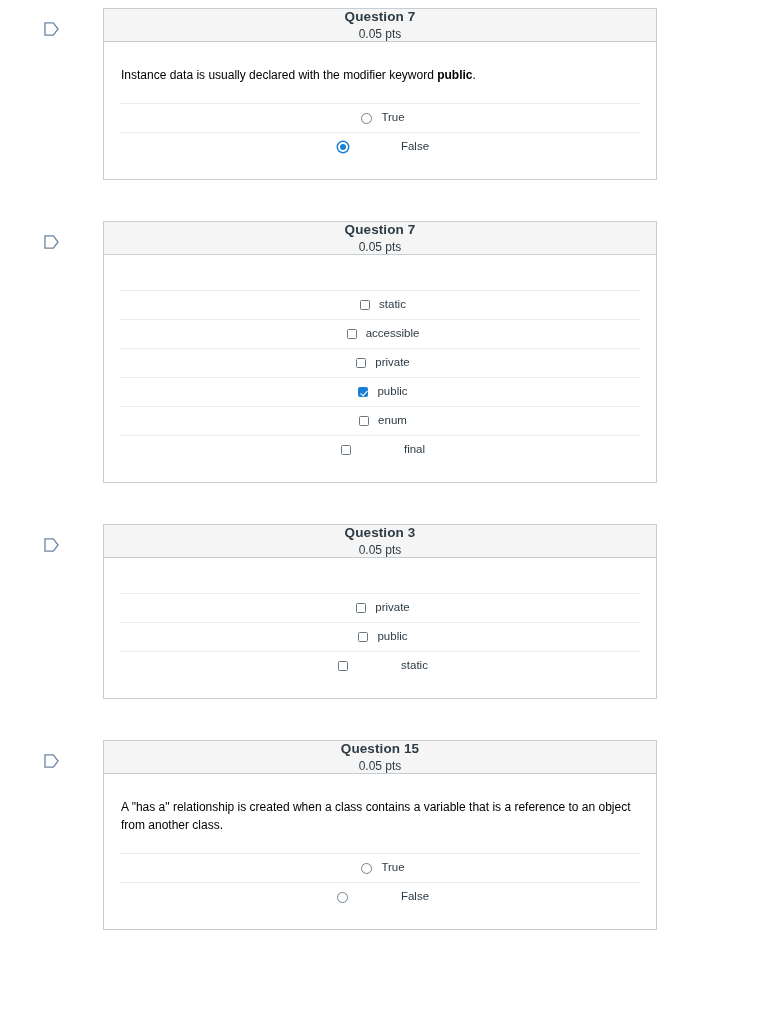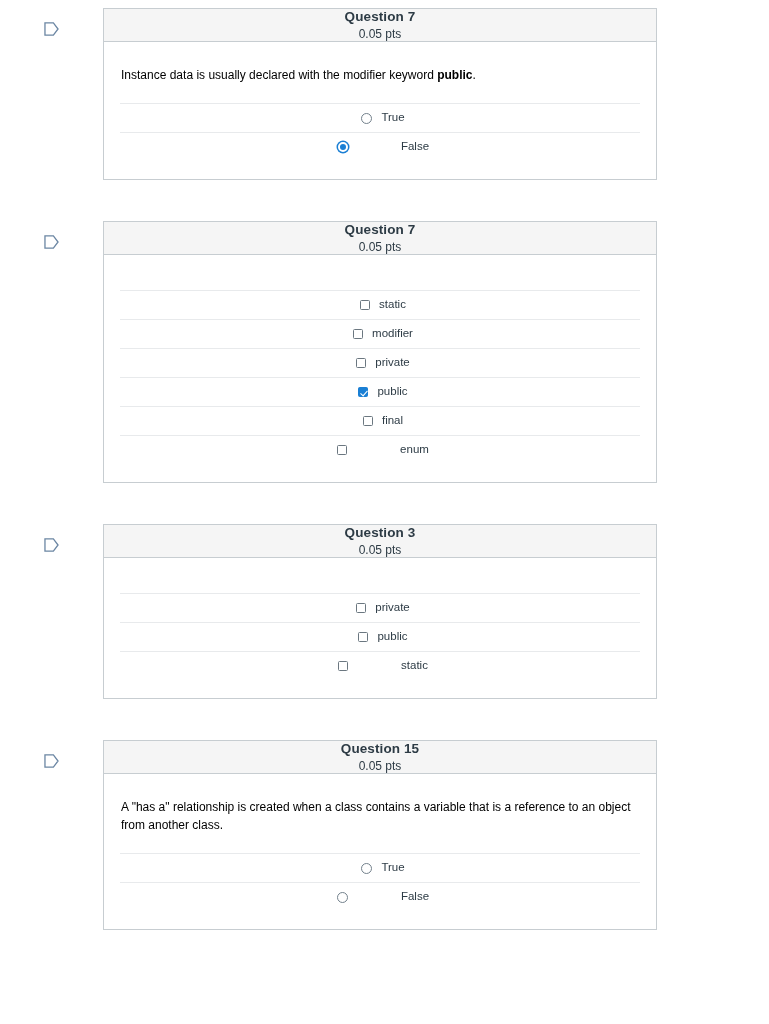--- a/index.html
+++ b/index.html
@@ -195,37 +195,37 @@
           <div class="question-points">0.05 pts</div>
         </div>
         <div class="question-body">
           <div class="answers">
             <div class="answer-row">
               <span class="checkbox"></span>
               <span class="answer-label">static</span>
             </div>
             <div class="answer-row">
               <span class="checkbox"></span>
-              <span class="answer-label">modifier</span>
+              <span class="answer-label">accessible</span>
             </div>
             <div class="answer-row">
               <span class="checkbox"></span>
               <span class="answer-label">private</span>
             </div>
             <div class="answer-row">
               <span class="checkbox checked"></span>
               <span class="answer-label">public</span>
             </div>
             <div class="answer-row">
               <span class="checkbox"></span>
+              <span class="answer-label">enum</span>
+            </div>
+            <div class="answer-row">
+              <span class="checkbox"></span>
               <span class="answer-label">final</span>
-            </div>
-            <div class="answer-row">
-              <span class="checkbox"></span>
-              <span class="answer-label">enum</span>
             </div>
           </div>
         </div>
       </div>
     </div>
     <div class="question-row">
       <div class="flag-cell">
         <svg viewBox="0 0 16 15" class="flag-icon">
           <path d="M1 1 H10 L15 7.5 L10 14 H1 Z" fill="none" stroke="#6b86a3" stroke-width="1.4" stroke-linejoin="miter"></path>
         </svg>

